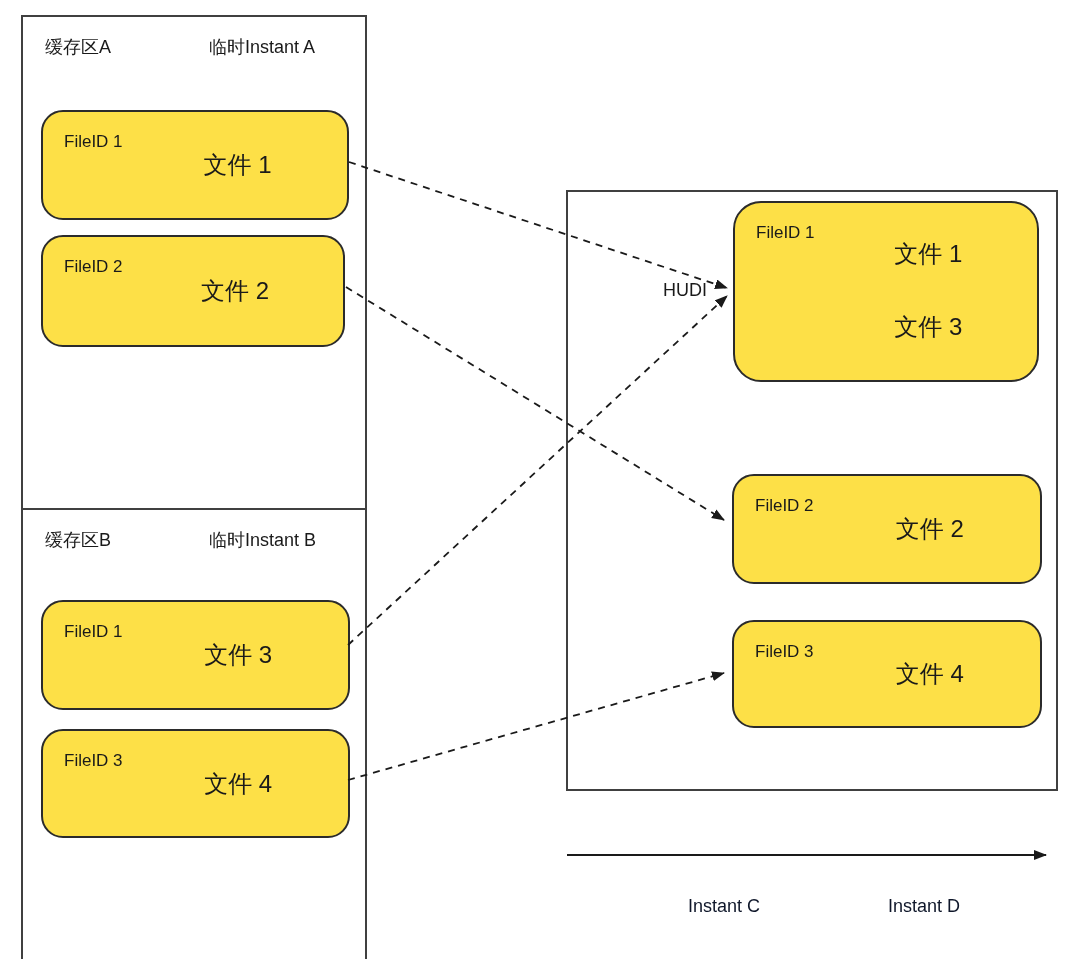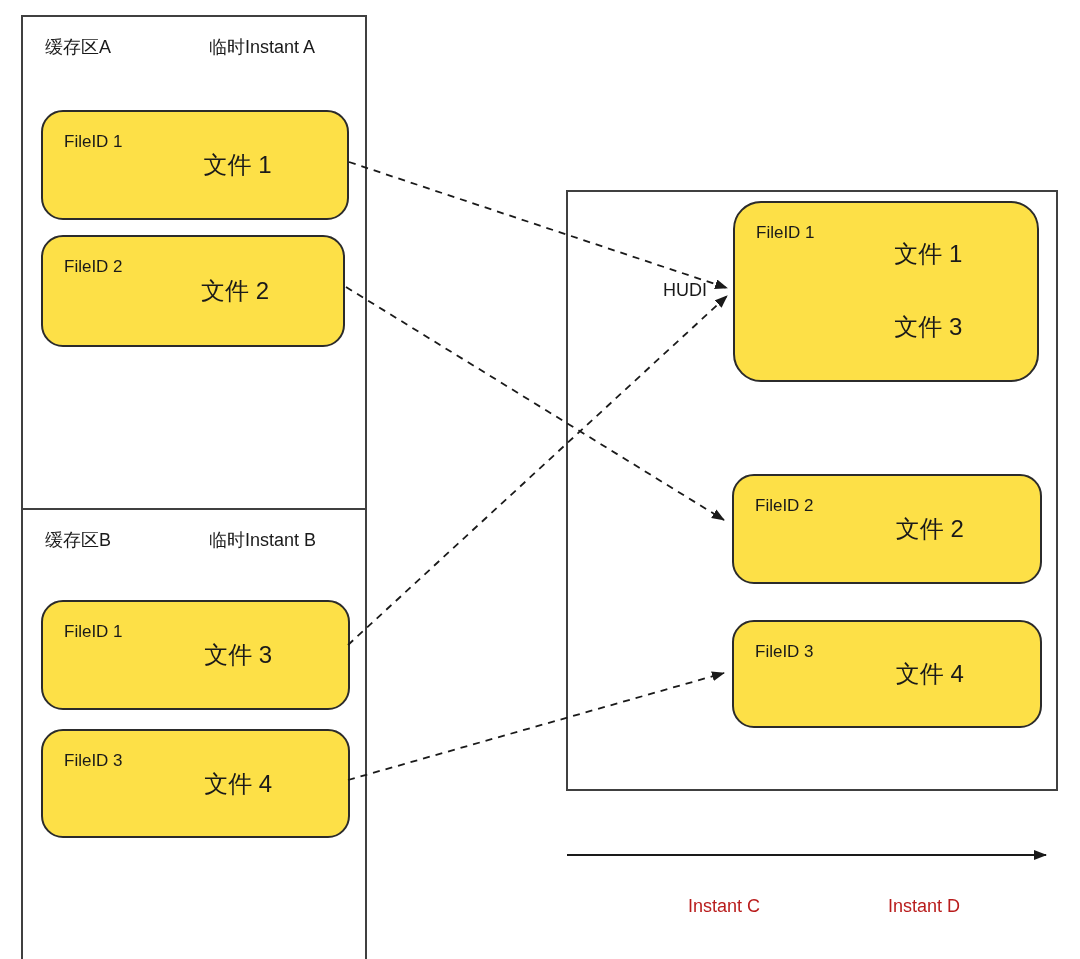--- a/index.html
+++ b/index.html
@@ -50,21 +50,21 @@
     font-size: 24px;
     color: #1a1a1a;
     white-space: nowrap;
   }
   .file-label.center { top: 50%; }
   .file-label.upper { top: 29%; }
   .file-label.lower { top: 70%; }
   .timeline-label {
     position: absolute;
     font-size: 18px;
-    color: #b91c1c;
+    color: #0f172a;
     white-space: nowrap;
   }
   #connector-layer {
     position: absolute;
     left: 0;
     top: 0;
     width: 1080px;
     height: 959px;
     pointer-events: none;
   }

